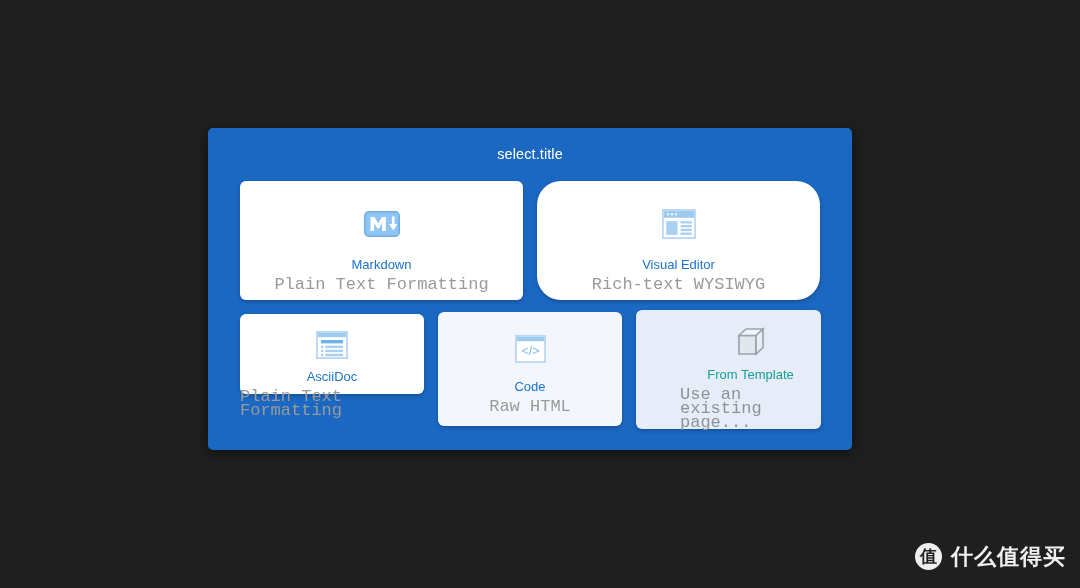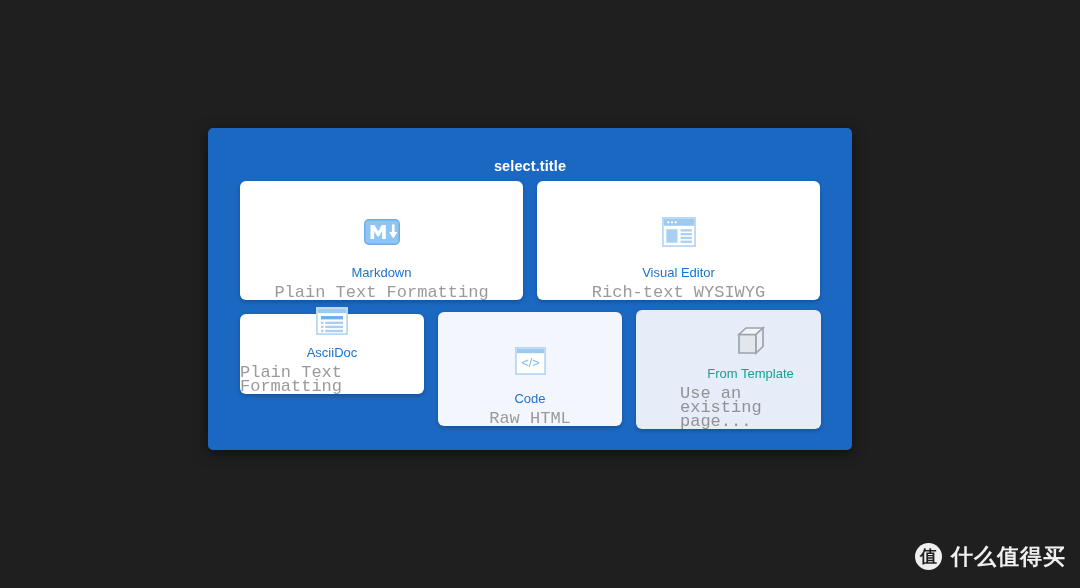--- a/index.html
+++ b/index.html
@@ -24,28 +24,28 @@
     height: 322px;
     background: #1b68c3;
     border-radius: 5px;
     box-shadow: 0 3px 14px rgba(0,0,0,0.55);
     box-sizing: border-box;
   }
 
   #modal-title {
     position: absolute;
     left: 0;
-    top: 12px;
+    top: 0;
     width: 100%;
     height: 52px;
     line-height: 52px;
     text-align: center;
     color: #ffffff;
     font-size: 14.5px;
-    font-weight: bold;
+    font-weight: normal;
     letter-spacing: 0.1px;
   }
 
   
   #row-top {
     position: absolute;
     left: 32px;
     top: 52px;
     width: 580px;
     height: 122px;
@@ -60,27 +60,27 @@
 
   .card {
     position: absolute;
     background: #ffffff;
     border-radius: 6px;
     box-shadow: 0 2px 4px rgba(0,0,0,0.22);
     box-sizing: border-box;
     display: flex;
     flex-direction: column;
     align-items: center;
-    justify-content: flex-end;
+    justify-content: flex-start;
   }
 
   
   .card.w2 { width: 283px; height: 119px; }
   #card-markdown { left: 0px;   top: 1px; }
-  #card-visual   { left: 297px; top: 1px; }
+  #card-visual   { left: 297px; top: 1px; border-radius: 24px; }
 
   
   .card.w3 { width: 185px; height: 116px; }
   #card-asciidoc { left: 0px;   top: 4px;  width: 184px; height: 80px; }
   #card-code     { left: 198px; top: 2px;  width: 184px; height: 114px; background: #f3f7fd; }
   #card-template { left: 396px; top: 0px;  width: 185px; height: 119px; background: #e6edf8; padding-left: 44px; }
 
   .card-icon {
     height: 42px;
     display: flex;

